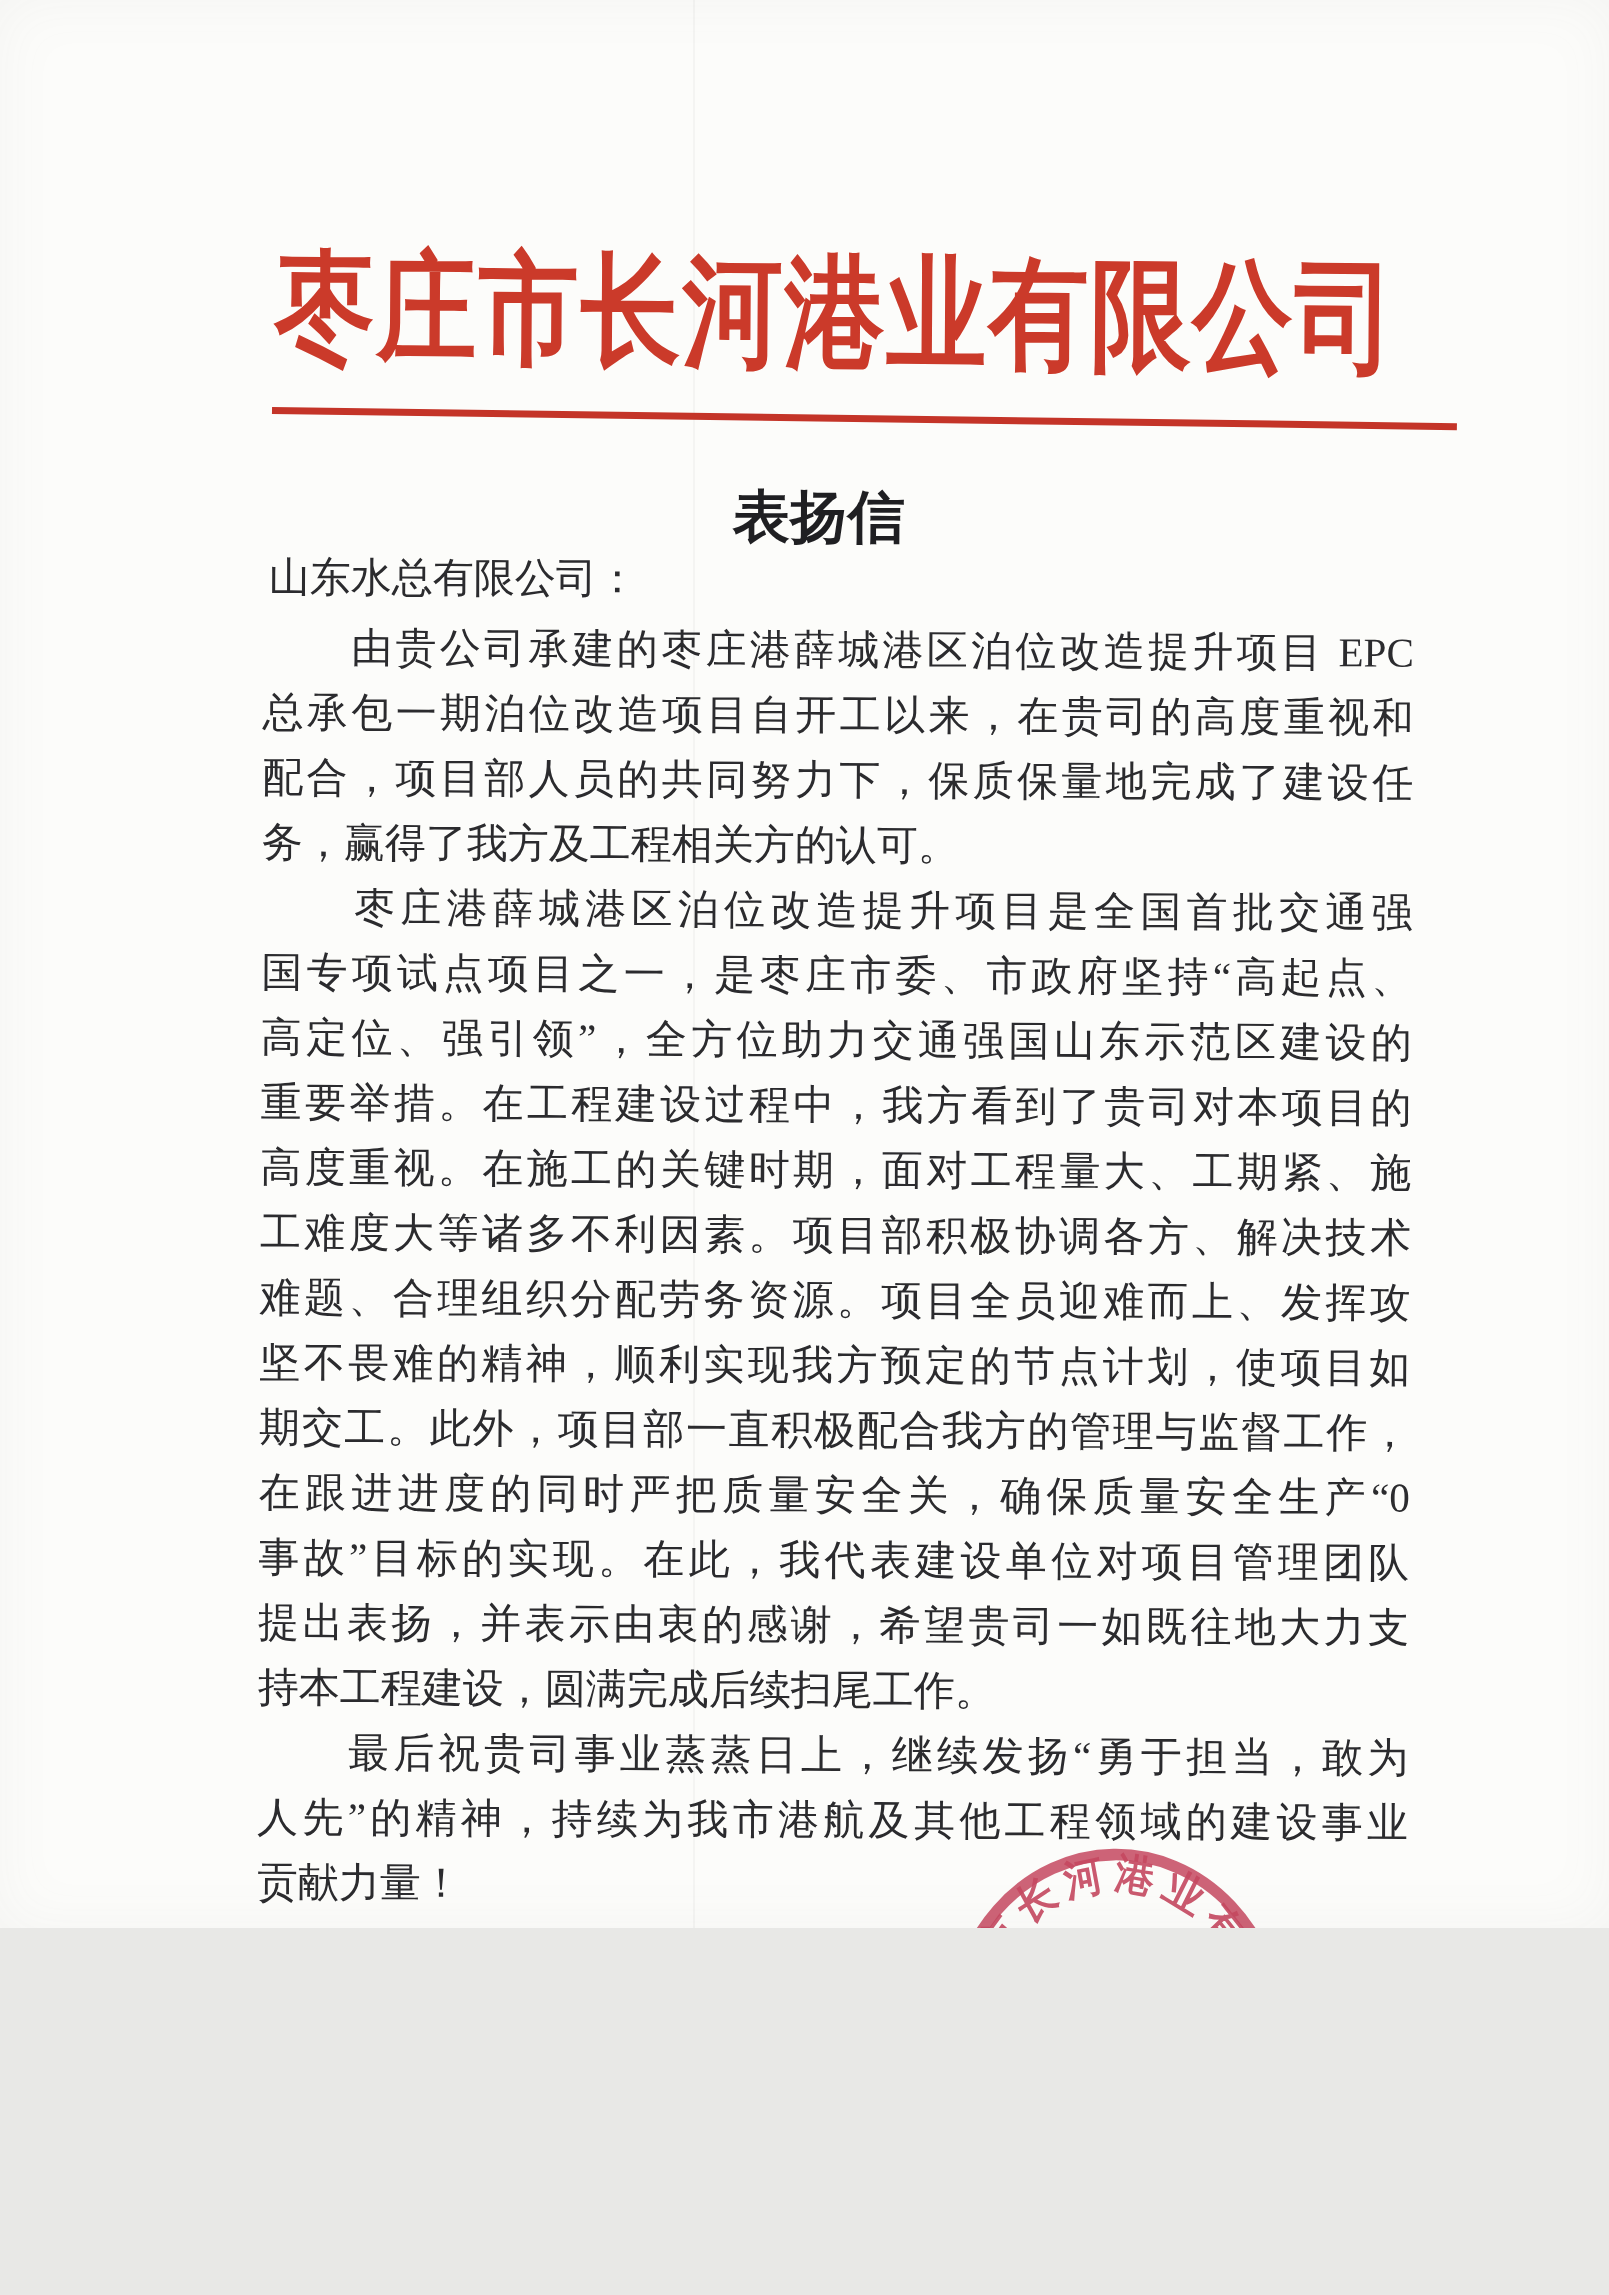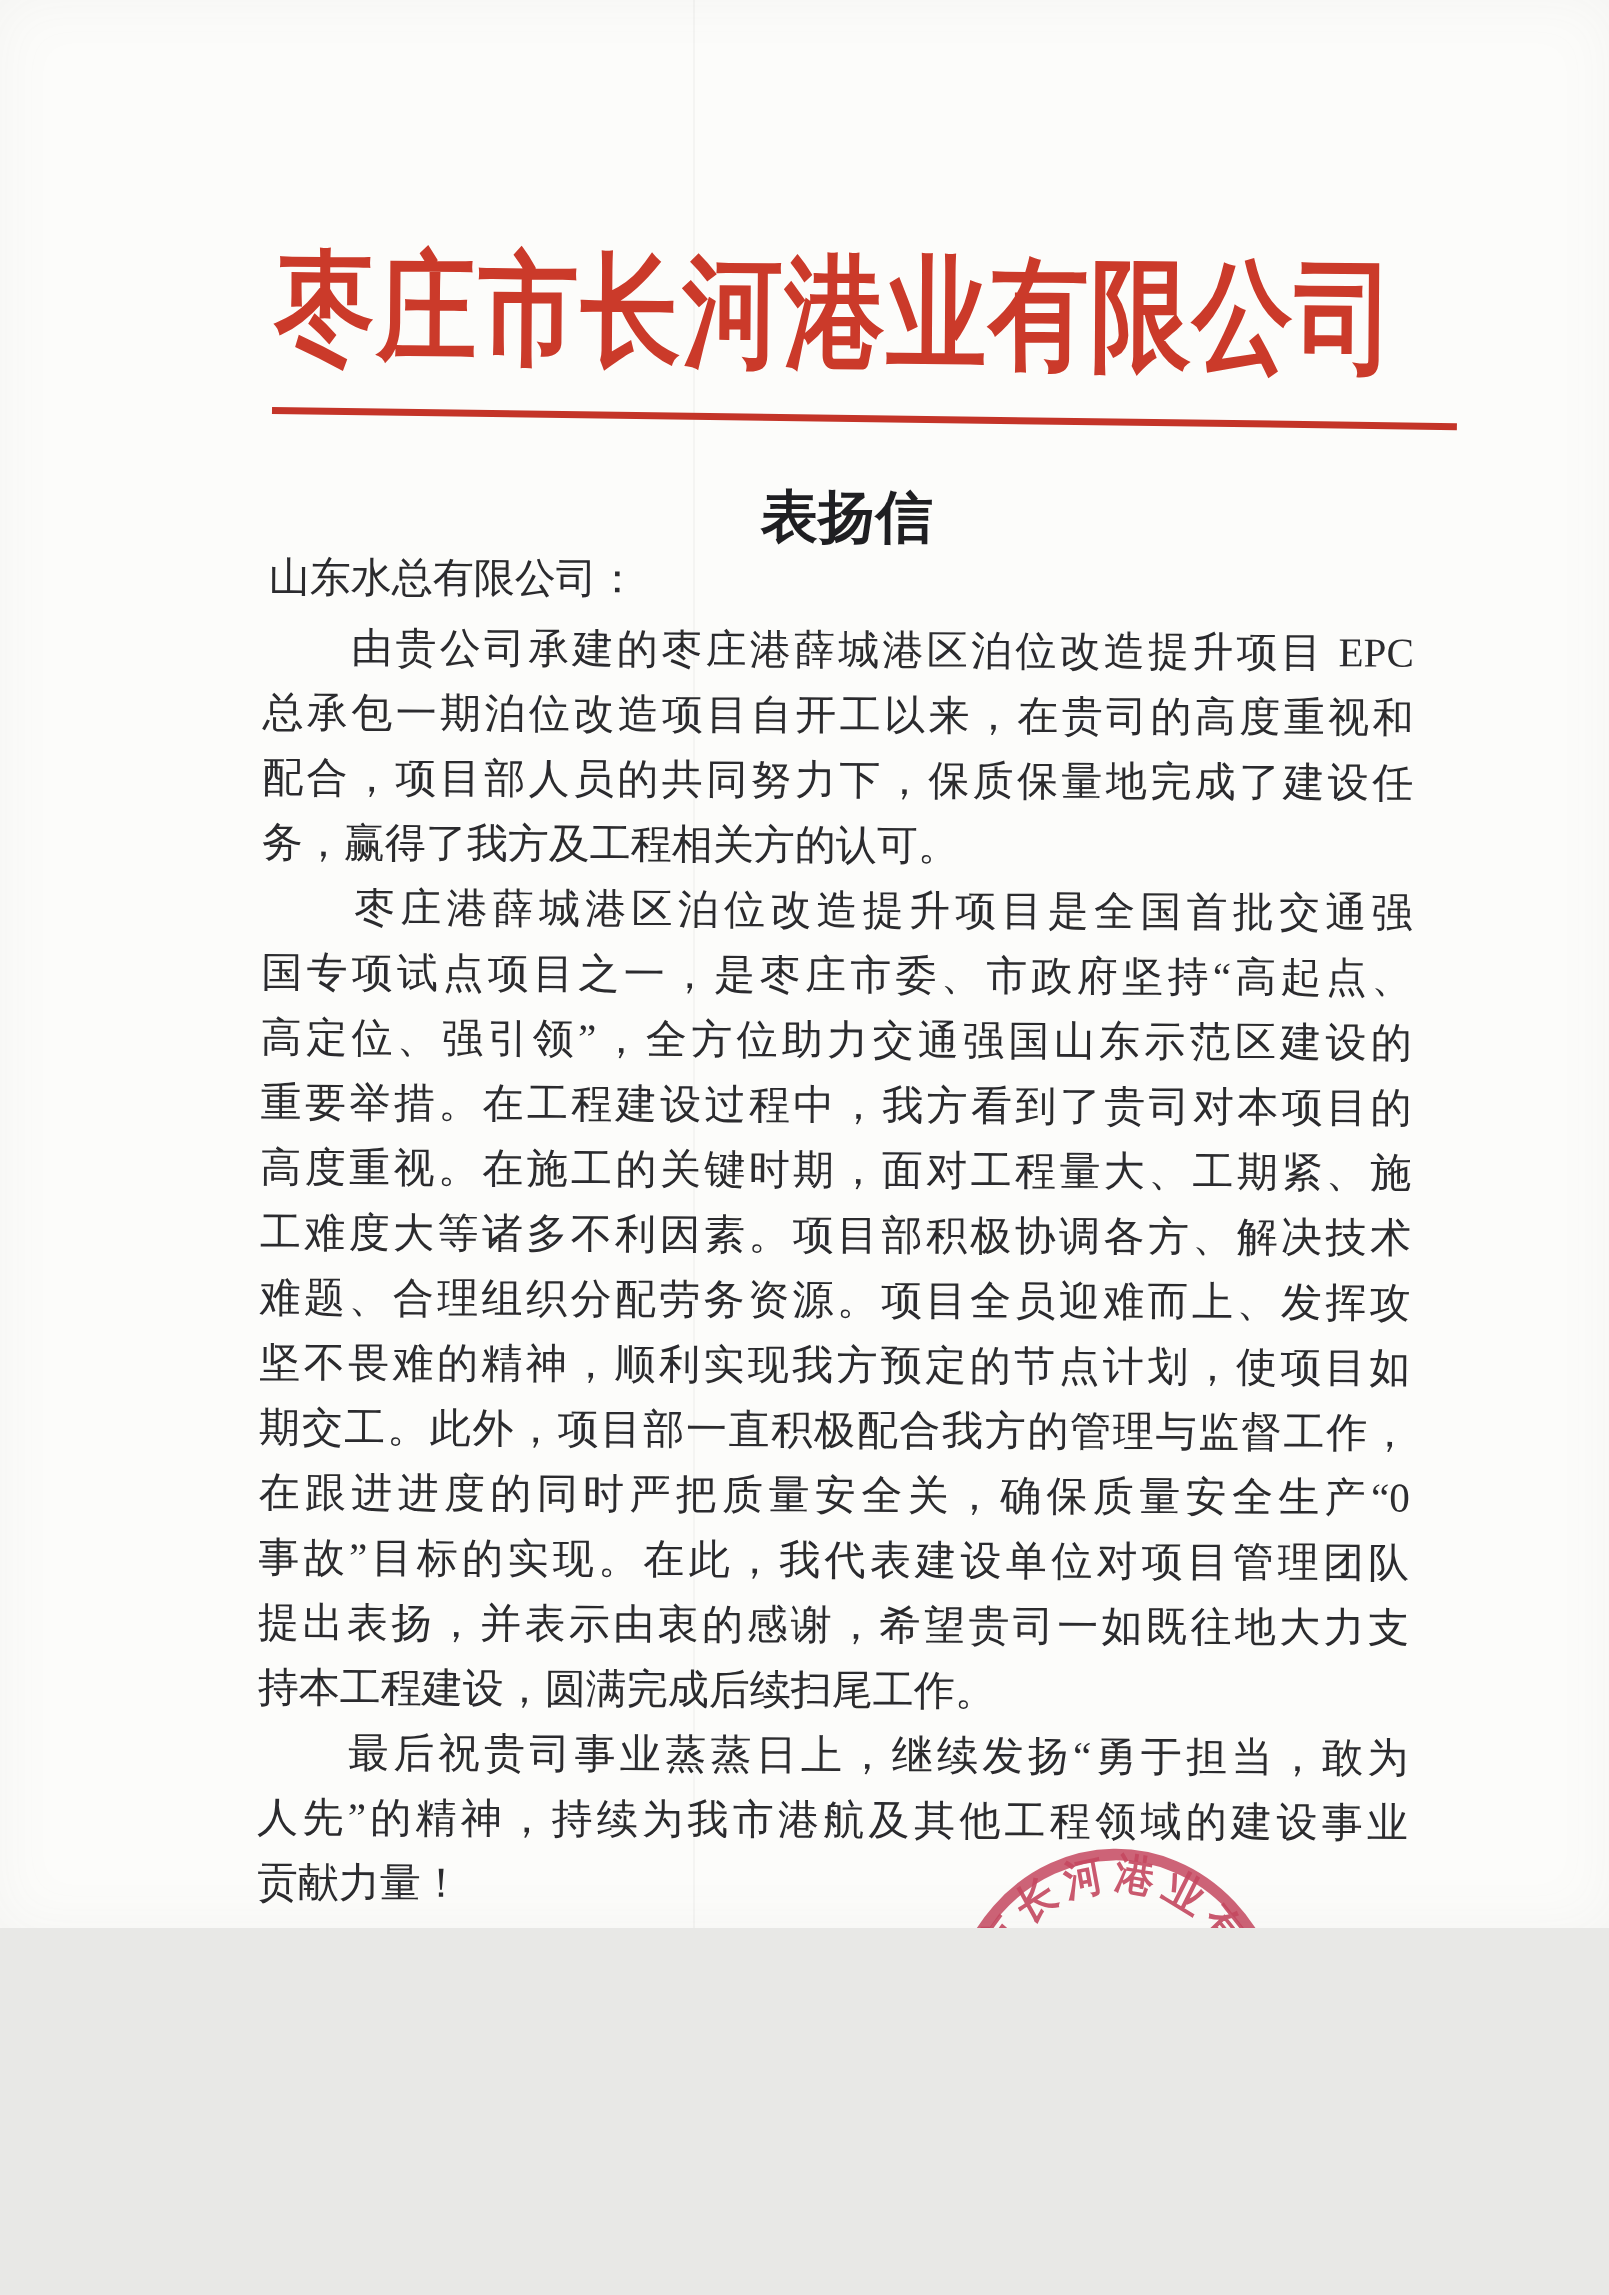--- a/index.html
+++ b/index.html
@@ -22,21 +22,21 @@
     color:#cb3a2a;
     transform:scaleY(1.22) rotate(0.45deg);
     transform-origin:left top;
   }
   .rule{
     position:absolute;left:272px;top:407px;width:1185px;height:7px;
     background:#c43428;
     transform:rotate(0.78deg);transform-origin:left center;
   }
   .title{
-    position:absolute;left:761px;top:488px;margin:0;
+    position:absolute;left:733px;top:488px;margin:0;
     font-size:57px;line-height:57px;font-weight:bold;
     letter-spacing:0.5px;white-space:nowrap;color:#1f1f22;
     transform:rotate(0.25deg);transform-origin:left top;
   }
   .salutation{
     position:absolute;left:269px;top:553px;
     font-size:41px;line-height:49px;white-space:nowrap;color:#2b2b2e;
     transform:rotate(0.2deg);transform-origin:left top;
   }
   .body-block{

